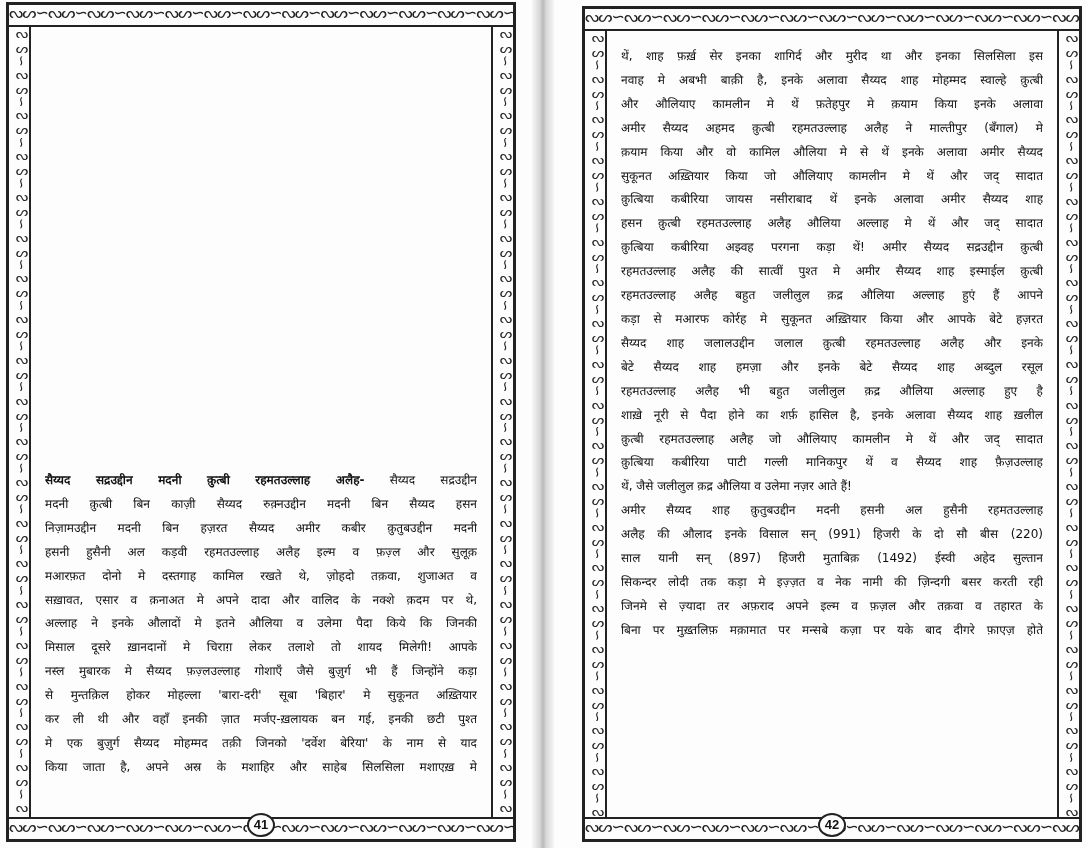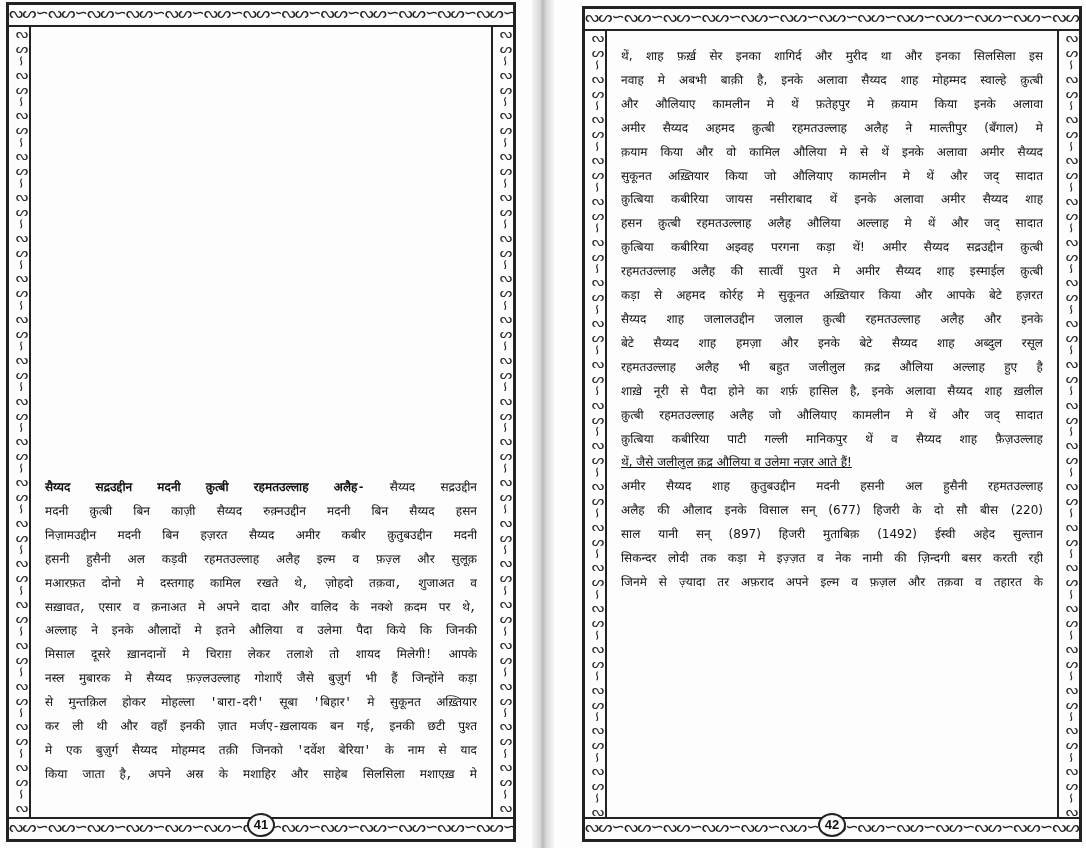--- a/index.html
+++ b/index.html
@@ -86,38 +86,38 @@
       line-height: 20px;
       z-index: 2;
     }
 
     .text-area {
       position: absolute;
       left: 24px; right: 24px;
       top: 24px; bottom: 24px;
       overflow: hidden;
     }
-    .page.left .text-area { top: 20px; font-family: Liberation Mono, monospace; }
+    .page.left .text-area { top: 12px; }
     .blank-space { height: 440px; }
 
     .para {
       margin: 12px;
       font-size: 12px;
       line-height: 23.9px;
       text-align: justify;
       text-align-last: left;
     }
     .para .line {
       display: block;
       text-align: justify;
       text-align-last: justify;
       white-space: nowrap;
       overflow: hidden;
     }
-    .para .line.last { text-align-last: left; text-decoration: underline; }
+    .para .line.last { text-align-last: left; }
     .heading-bold { font-weight: bold; }
   </style>
 </head>
 <body>
 
 <div class="spread">
 
   <div class="gutter"></div>
 
   <div class="page left">
@@ -162,31 +162,33 @@
             <span class="line">थें, शाह फ़र्ख़ सेर इनका शागिर्द और मुरीद था और इनका सिलसिला इस</span>
             <span class="line">नवाह मे अबभी बाक़ी है, इनके अलावा सैय्यद शाह मोहम्मद स्वाल्हे क़ुत्बी</span>
             <span class="line">और औलियाए कामलीन मे थें फ़तेहपुर मे क़याम किया इनके अलावा</span>
             <span class="line">अमीर सैय्यद अहमद क़ुत्बी रहमतउल्लाह अलैह ने माल्तीपुर (बँगाल) मे</span>
             <span class="line">क़याम किया और वो कामिल औलिया मे से थें इनके अलावा अमीर सैय्यद</span>
             <span class="line">सुकूनत अख़्तियार किया जो औलियाए कामलीन मे थें और जद् सादात</span>
             <span class="line">क़ुत्बिया कबीरिया जायस नसीराबाद थें इनके अलावा अमीर सैय्यद शाह</span>
             <span class="line">हसन क़ुत्बी रहमतउल्लाह अलैह औलिया अल्लाह मे थें और जद् सादात</span>
             <span class="line">क़ुत्बिया कबीरिया अझ्वह परगना कड़ा थें! अमीर सैय्यद सद्रउद्दीन क़ुत्बी</span>
             <span class="line">रहमतउल्लाह अलैह की सात्वीं पुश्त मे अमीर सैय्यद शाह इस्माईल क़ुत्बी</span>
-            <span class="line">कड़ा से अहमद कोर्रह मे सुकूनत अख़्तियार किया और आपके बेटे हज़रत</span>
+            <span class="line">रहमतउल्लाह अलैह बहुत जलीलुल क़द्र औलिया अल्लाह हुएं हैं आपने</span>
+            <span class="line">कड़ा से मआरफ कोर्रह मे सुकूनत अख़्तियार किया और आपके बेटे हज़रत</span>
             <span class="line">सैय्यद शाह जलालउद्दीन जलाल क़ुत्बी रहमतउल्लाह अलैह और इनके</span>
             <span class="line">बेटे सैय्यद शाह हमज़ा और इनके बेटे सैय्यद शाह अब्दुल रसूल</span>
             <span class="line">रहमतउल्लाह अलैह भी बहुत जलीलुल क़द्र औलिया अल्लाह हुए है</span>
             <span class="line">शाख़े नूरी से पैदा होने का शर्फ़ हासिल है, इनके अलावा सैय्यद शाह ख़लील</span>
             <span class="line">क़ुत्बी रहमतउल्लाह अलैह जो औलियाए कामलीन मे थें और जद् सादात</span>
             <span class="line">क़ुत्बिया कबीरिया पाटी गल्ली मानिकपुर थें व सैय्यद शाह फ़ैज़उल्लाह</span>
             <span class="line last">थें, जैसे जलीलुल क़द्र औलिया व उलेमा नज़र आते हैं!</span>
             <span class="line">अमीर सैय्यद शाह क़ुतुबउद्दीन मदनी हसनी अल हुसैनी रहमतउल्लाह</span>
-            <span class="line">अलैह की औलाद इनके विसाल सन् (677) हिजरी के दो सौ बीस (220)</span>
+            <span class="line">अलैह की औलाद इनके विसाल सन् (991) हिजरी के दो सौ बीस (220)</span>
             <span class="line">साल यानी सन् (897) हिजरी मुताबिक़ (1492) ईस्वी अहेद सुल्तान</span>
             <span class="line">सिकन्दर लोदी तक कड़ा मे इज़्ज़त व नेक नामी की ज़िन्दगी बसर करती रही</span>
             <span class="line">जिनमे से ज़्यादा तर अफ़राद अपने इल्म व फ़ज़ल और तक़वा व तहारत के</span>
+            <span class="line">बिना पर मुख़्तलिफ़ मक़ामात पर मन्सबे कज़ा पर यके बाद दीगरे फ़ाएज़ होते</span>
           </p>
       </div>
     </div>
   </div>
 
 </div>
 
 </body></html>

